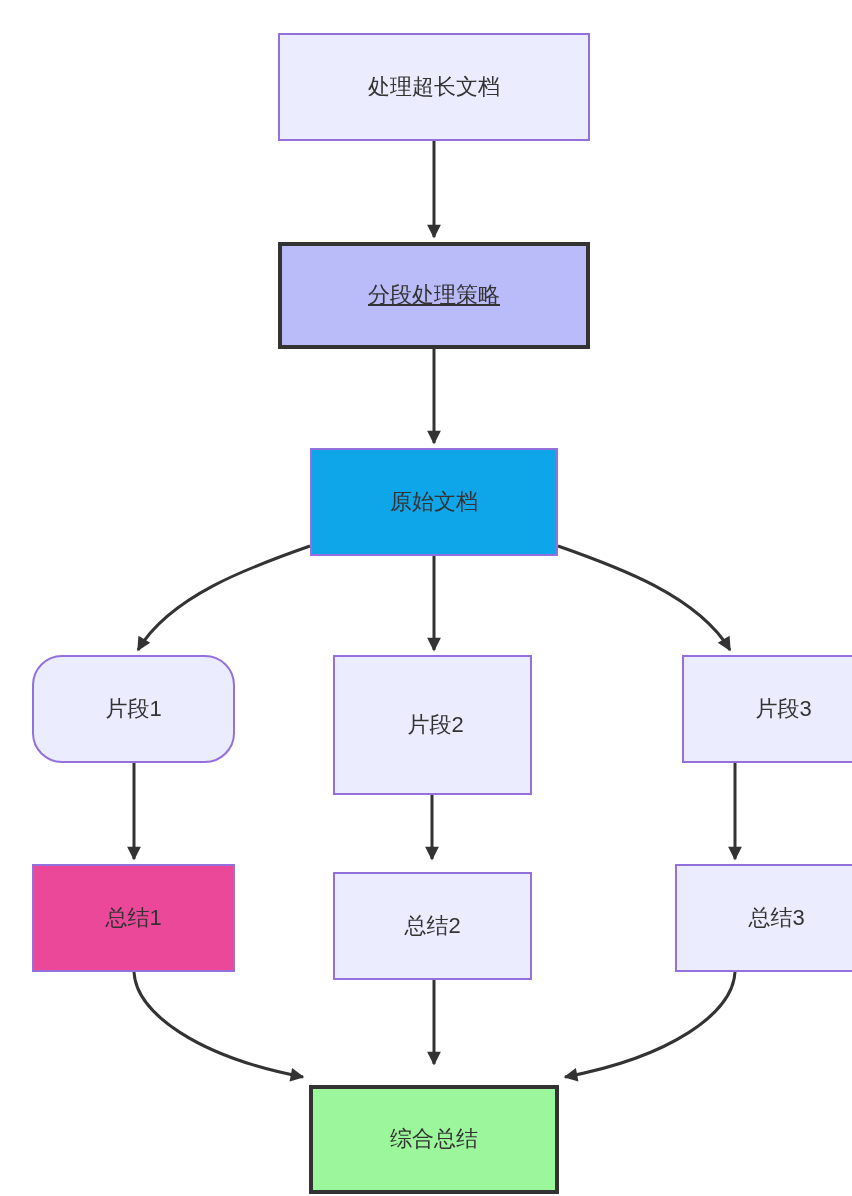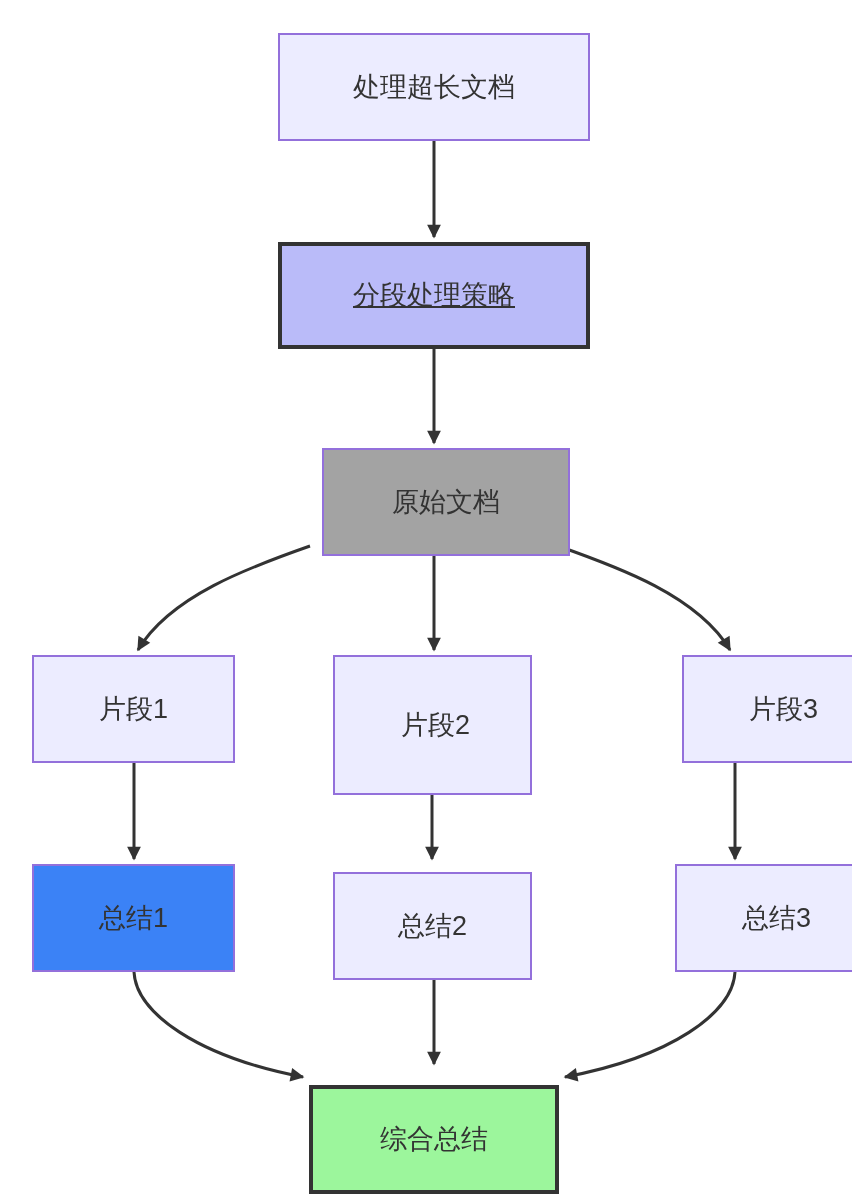--- a/index.html
+++ b/index.html
@@ -22,35 +22,35 @@
     width: 852px;
     height: 1196px;
     pointer-events: none;
   }
   .node {
     position: absolute;
     box-sizing: border-box;
     display: flex;
     align-items: center;
     justify-content: center;
-    font-size: 27px;
+    font-size: 22px;
     color: #333333;
     background: #ECECFF;
     border: 2px solid #9370DB;
     text-align: center;
     line-height: 1.2;
   }
   .node.thick {
     border: 4px solid #333333;
   }
   
   #n-a { left: 278px; top: 33px;   width: 312px; height: 108px; }
   #n-b { left: 278px; top: 242px;  width: 312px; height: 107px; text-decoration: underline; }
   #n-c { left: 310px; top: 448px;  width: 248px; height: 108px; }
-  #n-d { left: 32px;  top: 655px;  width: 203px; height: 108px; }
+  #n-d { left: 32px;  top: 655px;  width: 203px; height: 108px; border-radius: 30px; }
   #n-e { left: 333px; top: 655px;  width: 199px; height: 140px; padding-left: 6px; }
   #n-f { left: 634px; top: 655px;  width: 203px; height: 108px; }
   #n-g { left: 32px;  top: 864px;  width: 203px; height: 108px; }
   #n-h { left: 333px; top: 864px;  width: 199px; height: 108px; margin-top: 8px; }
   #n-i { left: 634px; top: 864px;  width: 203px; height: 108px; }
   #n-j { left: 309px; top: 1069px; width: 250px; height: 109px; }
 </style>
 </head>
 <body>
 
@@ -74,29 +74,29 @@
       <path marker-end="url(#arrow)" d="M134,972 C136,1013 198,1057 303,1077"></path>
       <path marker-end="url(#arrow)" d="M434,972 V1064"></path>
       <path marker-end="url(#arrow)" d="M735,972 C733,1013 671,1057 565,1077"></path>
     </g>
   </svg>
 
   <div class="node" id="n-a" style="background: rgb(236, 236, 255); border-color: rgb(147, 112, 219);">处理超长文档</div>
 
   <div class="node thick" id="n-b" style="background: rgb(186, 187, 249); border-color: rgb(51, 51, 51);">分段处理策略</div>
 
-  <div class="node" id="n-c" style="background: #a3a3a3; border-color: rgb(147, 112, 219); margin-left: 12px;">原始文档</div>
+  <div class="node" id="n-c" style="background: #0ea5e9; border-color: rgb(147, 112, 219);">原始文档</div>
 
   <div class="node" id="n-d" style="background: rgb(236, 236, 255); border-color: rgb(147, 112, 219);">片段1</div>
 
   <div class="node" id="n-e" style="background: rgb(236, 236, 255); border-color: rgb(147, 112, 219);">片段2</div>
 
   <div class="node" id="n-f" style="background: rgb(236, 236, 255); border-color: rgb(147, 112, 219); margin-left: 48px;">片段3</div>
 
-  <div class="node" id="n-g" style="background: #3b82f6; border-color: rgb(147, 112, 219);">总结1</div>
+  <div class="node" id="n-g" style="background: #ec4899; border-color: rgb(147, 112, 219);">总结1</div>
 
   <div class="node" id="n-h" style="background: rgb(236, 236, 255); border-color: rgb(147, 112, 219);">总结2</div>
 
   <div class="node" id="n-i" style="background: rgb(236, 236, 255); border-color: rgb(147, 112, 219); margin-left: 41px;">总结3</div>
 
   <div class="node thick" id="n-j" style="background: rgb(156, 246, 156); border-color: rgb(51, 51, 51); margin-top: 16px;">综合总结</div>
 
 </div>
 
 </body></html>

